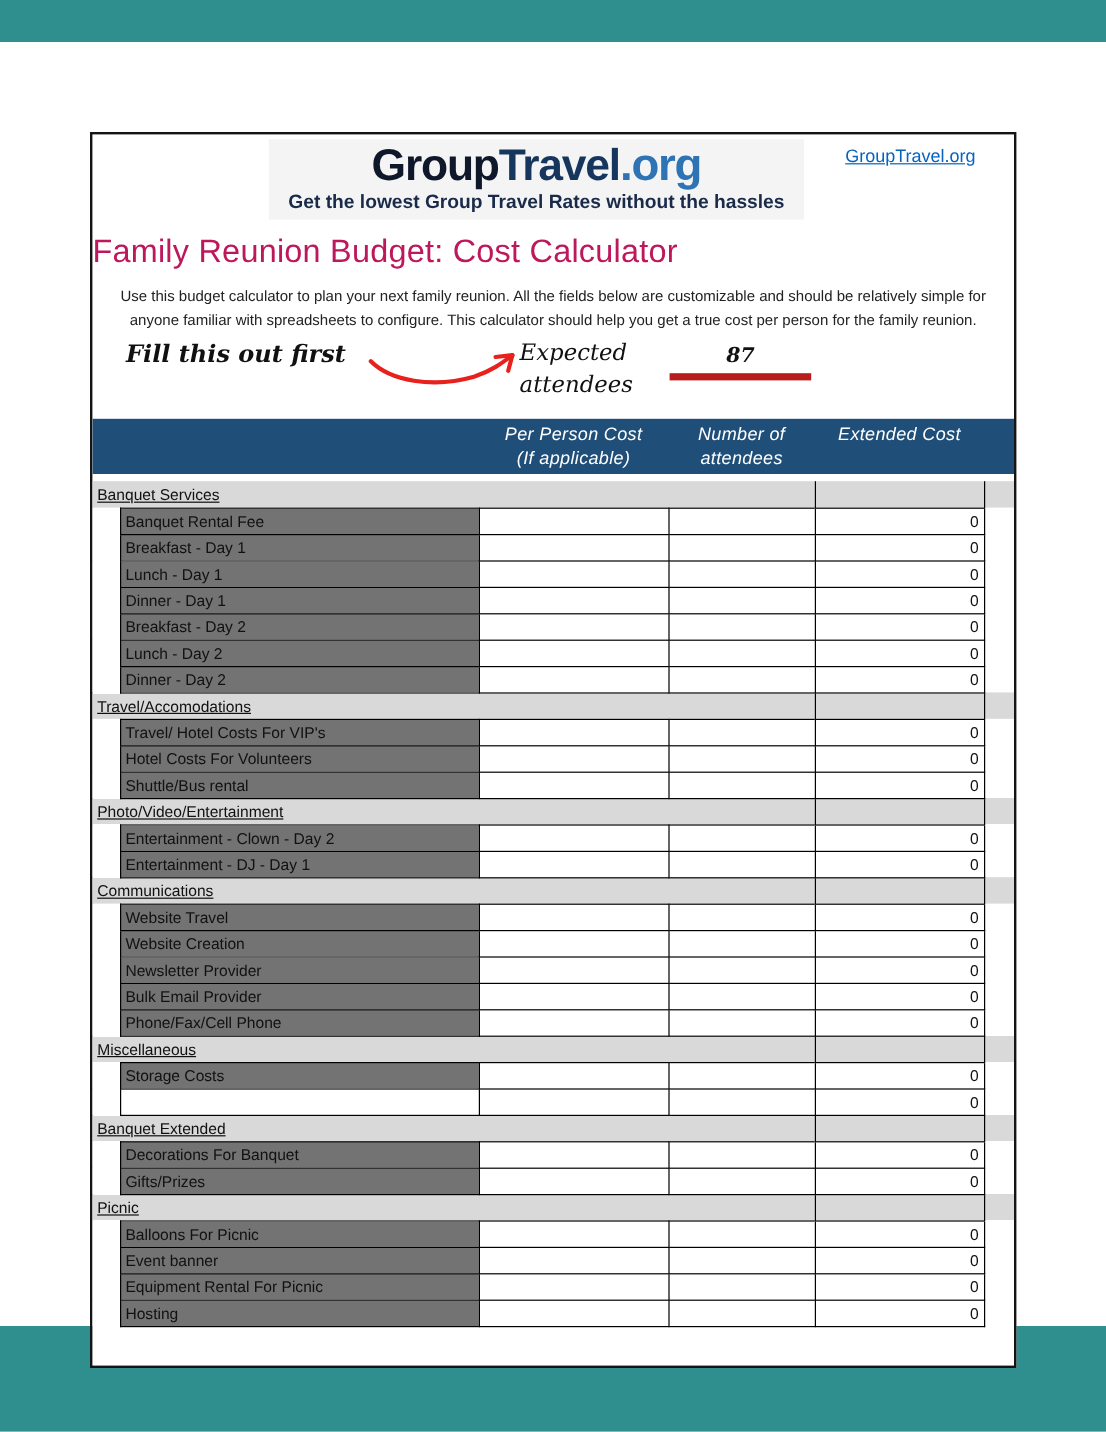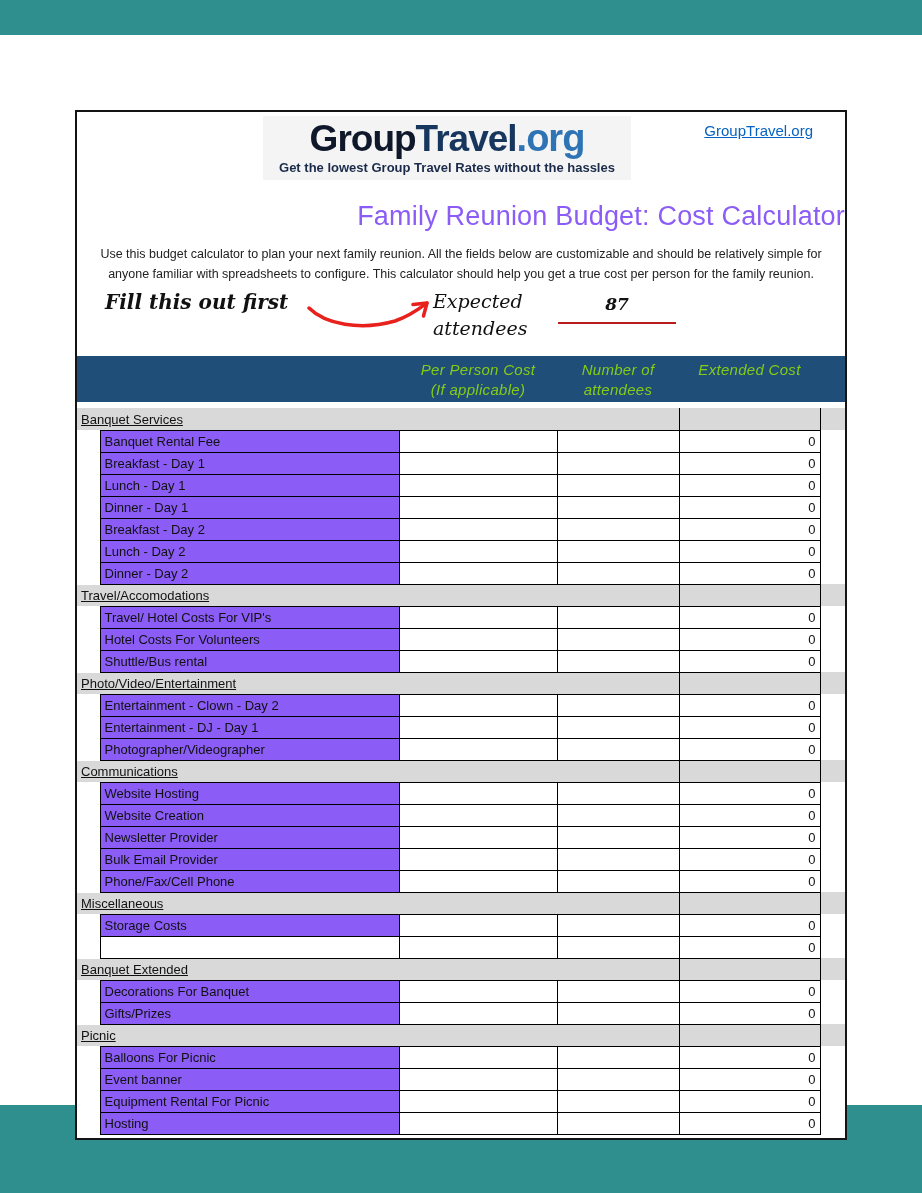--- a/index.html
+++ b/index.html
@@ -24,53 +24,53 @@
   }
   .logo-wrap { text-align:center; margin-top:4px; }
   .logo-box {
     display:inline-block; background:#f4f4f4; padding:3px 16px 5px;
     transform:translateX(-14px);
   }
   .logo-text { font-size:37px; font-weight:bold; letter-spacing:-1px; line-height:1.05; }
   .lg-group { color:#0f172a; }
   .lg-travel { color:#17365D; }
   .lg-org { color:#2E74B5; font-size:38px; }
-  .tagline { font-size:13px; font-weight:bold; color:#1a2b4a; margin-top:1px; }
+  .tagline { font-size:16px; font-weight:bold; color:#1a2b4a; margin-top:1px; }
   .title {
-    text-align:right; font-size:27px; font-weight:500; color:#8b5cf6;
-    margin-top:21px; letter-spacing:0.2px;
+    text-align:left; font-size:27px; font-weight:500; color:#be185d;
+    margin-top:11px; letter-spacing:0.2px;
   }
   .desc {
     text-align:center; font-size:12.5px; color:#222; margin-top:12px; line-height:1.62;
   }
   .annot { position:relative; height:66px; margin-top:4px; }
   .handw { font-family:"DejaVu Serif", serif; font-style:italic; }
   .fill-note { position:absolute; left:28px; top:2px; font-size:20px; font-weight:bold; color:#111; }
   .arrow-svg { position:absolute; left:228px; top:6px; }
   .expected { position:absolute; left:356px; top:0; font-size:19px; line-height:27px; color:#111; }
   .exp-val {
     position:absolute; left:481px; top:0; width:118px; height:36px;
-    text-align:center; border-bottom:2px solid #b91c1c;
+    text-align:center; border-bottom:6px solid #b91c1c;
     font-size:17px; font-weight:bold; padding-top:6px; color:#111;
   }
   .thead {
-    display:flex; height:46px; background:#1F4E79; color:#84cc16; margin-top:2px;
+    display:flex; height:46px; background:#1F4E79; color:#ffffff; margin-top:2px;
     font-style:italic; font-size:15px; line-height:20px; text-align:center;
     letter-spacing:0.3px;
   }
   .thead > div { padding-top:4px; }
   .c0 { width:322px; } .c1 { width:158px; } .c2 { width:122px; }
   .c3 { width:141px; } .c4 { width:25px; }
   table.budget {
     border-collapse:collapse; table-layout:fixed; width:768px;
     margin-top:6px; font-size:13px; color:#111;
   }
   td { height:22px; padding:0 4px; overflow:hidden; white-space:nowrap; }
   td.gap { border:none; background:#ffffff; }
-  td.lbl { background:#8b5cf6; border:1px solid #000; }
+  td.lbl { background:#737373; border:1px solid #000; }
   td.lbl.blank { background:#ffffff; }
   td.inp { background:#ffffff; border:1px solid #000; }
   td.ext { background:#ffffff; border:1px solid #000; text-align:right; }
   td.sec { background:#D9D9D9; border:none; }
   td.secext { background:#D9D9D9; border-left:1px solid #000; border-right:1px solid #000; }
   .sec-label { text-decoration:underline; }
 </style>
 </head>
 <body>
 
@@ -240,35 +240,27 @@
           </tr>
           <tr>
             <td class="gap"></td>
             <td class="lbl">Entertainment - DJ - Day 1</td>
             <td class="inp"></td>
             <td class="inp"></td>
             <td class="ext">0</td>
             <td class="gap"></td>
           </tr>
           <tr>
-            <td class="gap"></td>
-            <td class="lbl">Photographer/Videographer</td>
-            <td class="inp"></td>
-            <td class="inp"></td>
-            <td class="ext">0</td>
-            <td class="gap"></td>
-          </tr>
-          <tr>
             <td class="sec" colspan="4"><span class="sec-label">Communications</span></td>
             <td class="sec secext"></td>
             <td class="sec"></td>
           </tr>
           <tr>
             <td class="gap"></td>
-            <td class="lbl">Website Hosting</td>
+            <td class="lbl">Website Travel</td>
             <td class="inp"></td>
             <td class="inp"></td>
             <td class="ext">0</td>
             <td class="gap"></td>
           </tr>
           <tr>
             <td class="gap"></td>
             <td class="lbl">Website Creation</td>
             <td class="inp"></td>
             <td class="inp"></td>

